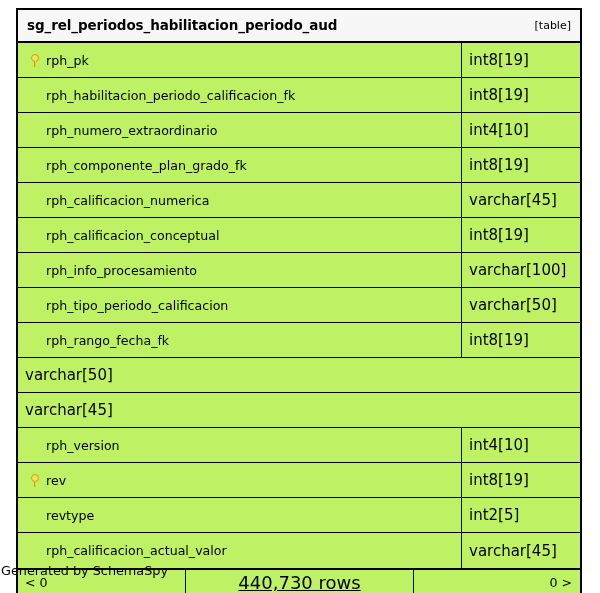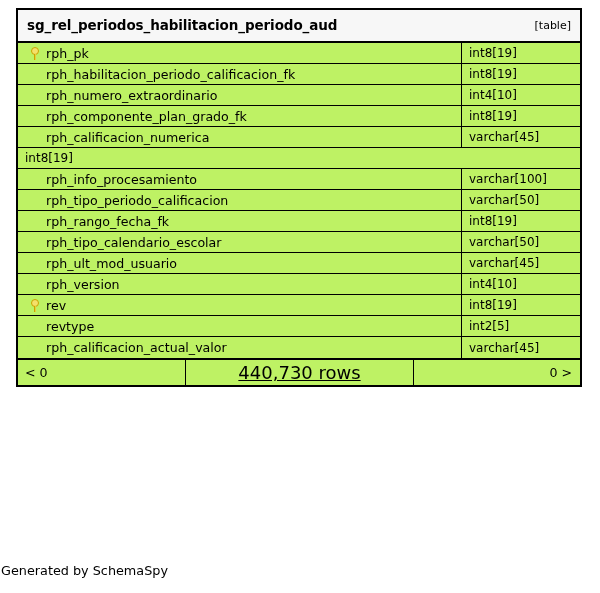--- a/index.html
+++ b/index.html
@@ -45,21 +45,21 @@
   }
 
   .rows {
     display: block;
   }
 
   .row {
     display: flex;
     align-items: stretch;
     border-bottom: 1px solid #000000;
-    height: 21px;
+    height: 35px;
     box-sizing: border-box;
   }
   .row:last-child {
     border-bottom: none;
   }
 
   .col-name {
     flex: 0 0 444px;
     display: flex;
     align-items: center;
@@ -106,21 +106,21 @@
   .col-label {
     font-size: 12.6px;
     white-space: nowrap;
   }
   .col-type {
     flex: 1 1 auto;
     display: flex;
     align-items: center;
     padding-left: 7px;
     box-sizing: border-box;
-    font-size: 12px;
+    font-size: 15px;
     white-space: nowrap;
   }
 
   .footer {
     display: flex;
     align-items: stretch;
     border-top: 2px solid #000000;
     height: 27px;
     box-sizing: border-box;
   }
@@ -202,20 +202,24 @@
         <div class="col-type">int8[19]</div>
       </div>
       <div class="row">
         <div class="col-name">
           <span class="key-slot"></span>
           <span class="col-label">rph_calificacion_numerica</span>
         </div>
         <div class="col-type">varchar[45]</div>
       </div>
       <div class="row">
+        <div class="col-name">
+          <span class="key-slot"></span>
+          <span class="col-label">rph_calificacion_conceptual</span>
+        </div>
         <div class="col-type">int8[19]</div>
       </div>
       <div class="row">
         <div class="col-name">
           <span class="key-slot"></span>
           <span class="col-label">rph_info_procesamiento</span>
         </div>
         <div class="col-type">varchar[100]</div>
       </div>
       <div class="row">
@@ -226,31 +230,23 @@
         <div class="col-type">varchar[50]</div>
       </div>
       <div class="row">
         <div class="col-name">
           <span class="key-slot"></span>
           <span class="col-label">rph_rango_fecha_fk</span>
         </div>
         <div class="col-type">int8[19]</div>
       </div>
       <div class="row">
-        <div class="col-name">
-          <span class="key-slot"></span>
-          <span class="col-label">rph_tipo_calendario_escolar</span>
-        </div>
         <div class="col-type">varchar[50]</div>
       </div>
       <div class="row">
-        <div class="col-name">
-          <span class="key-slot"></span>
-          <span class="col-label">rph_ult_mod_usuario</span>
-        </div>
         <div class="col-type">varchar[45]</div>
       </div>
       <div class="row">
         <div class="col-name">
           <span class="key-slot"></span>
           <span class="col-label">rph_version</span>
         </div>
         <div class="col-type">int4[10]</div>
       </div>
       <div class="row">

